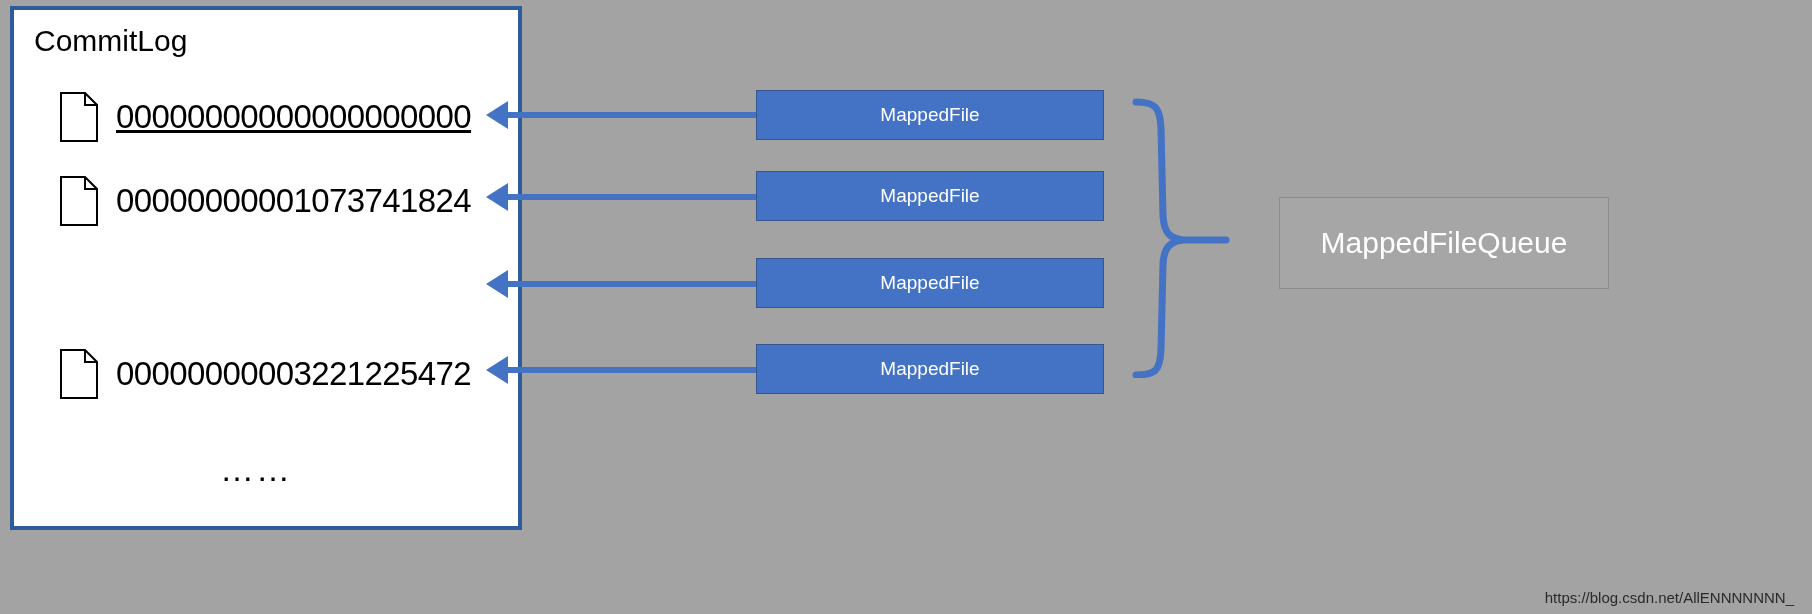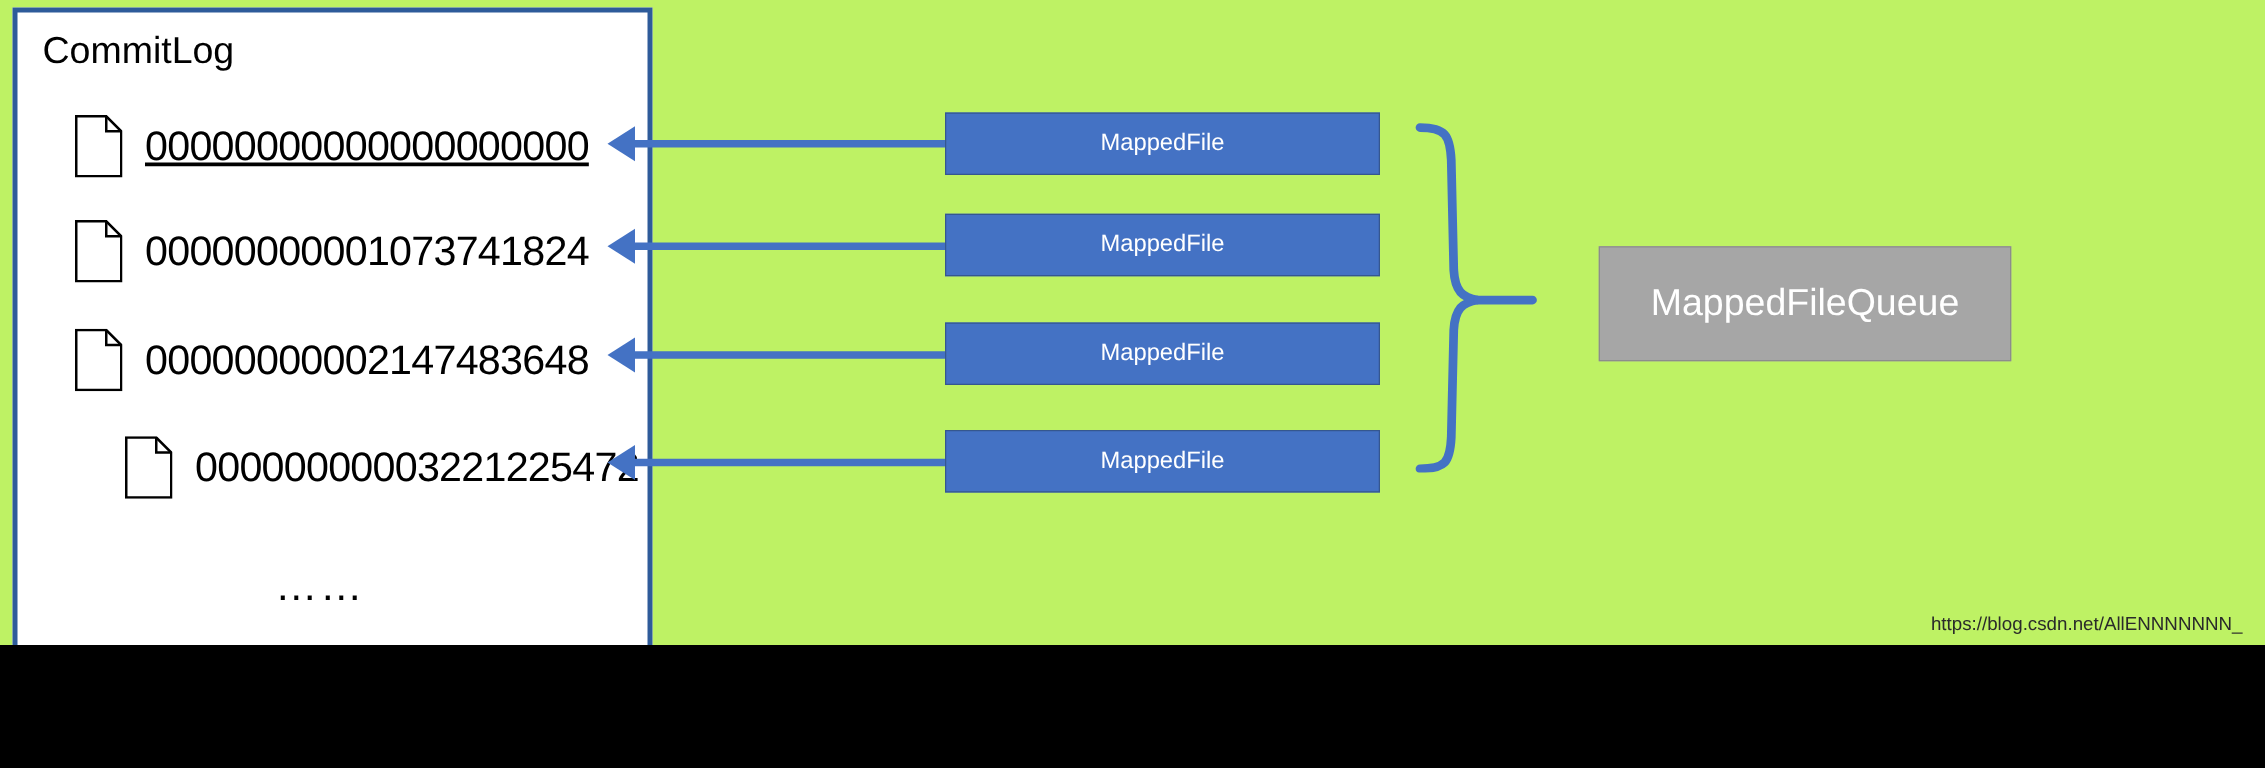--- a/index.html
+++ b/index.html
@@ -6,22 +6,22 @@
     margin: 0;
     padding: 0;
     background: #000000;
   }
   body {
     font-family: "Liberation Sans", sans-serif;
   }
   #canvas {
     position: relative;
     width: 1812px;
-    height: 516px;
-    background: #bef264;
+    height: 614px;
+    background: #a3a3a3;
     overflow: hidden;
   }
 
   
   .commitlog-panel {
     position: absolute;
     left: 10px;
     top: 6px;
     width: 512px;
     height: 524px;
@@ -153,29 +153,22 @@
     </div>
 
     <div class="file-row" style="top:162px;">
       <svg class="file-icon" viewBox="0 0 38 50">
         <path d="M1 1 H25 L37 13 V49 H1 Z" fill="#ffffff" stroke="#000000" stroke-width="2"></path>
         <path d="M25 1 V13 H37" fill="none" stroke="#000000" stroke-width="2"></path>
       </svg>
       <span class="file-name">00000000001073741824</span>
     </div>
 
-    <div class="file-row" style="top:249px;">
-      <svg class="file-icon" viewBox="0 0 38 50">
-        <path d="M1 1 H25 L37 13 V49 H1 Z" fill="#ffffff" stroke="#000000" stroke-width="2"></path>
-        <path d="M25 1 V13 H37" fill="none" stroke="#000000" stroke-width="2"></path>
-      </svg>
-      <span class="file-name">00000000002147483648</span>
-    </div>
-
-    <div class="file-row" style="top:335px;margin-left:40px;">
+
+    <div class="file-row" style="top:335px;">
       <svg class="file-icon" viewBox="0 0 38 50">
         <path d="M1 1 H25 L37 13 V49 H1 Z" fill="#ffffff" stroke="#000000" stroke-width="2"></path>
         <path d="M25 1 V13 H37" fill="none" stroke="#000000" stroke-width="2"></path>
       </svg>
       <span class="file-name">00000000003221225472</span>
     </div>
 
     <div class="ellipsis">……</div>
   </div>
 

